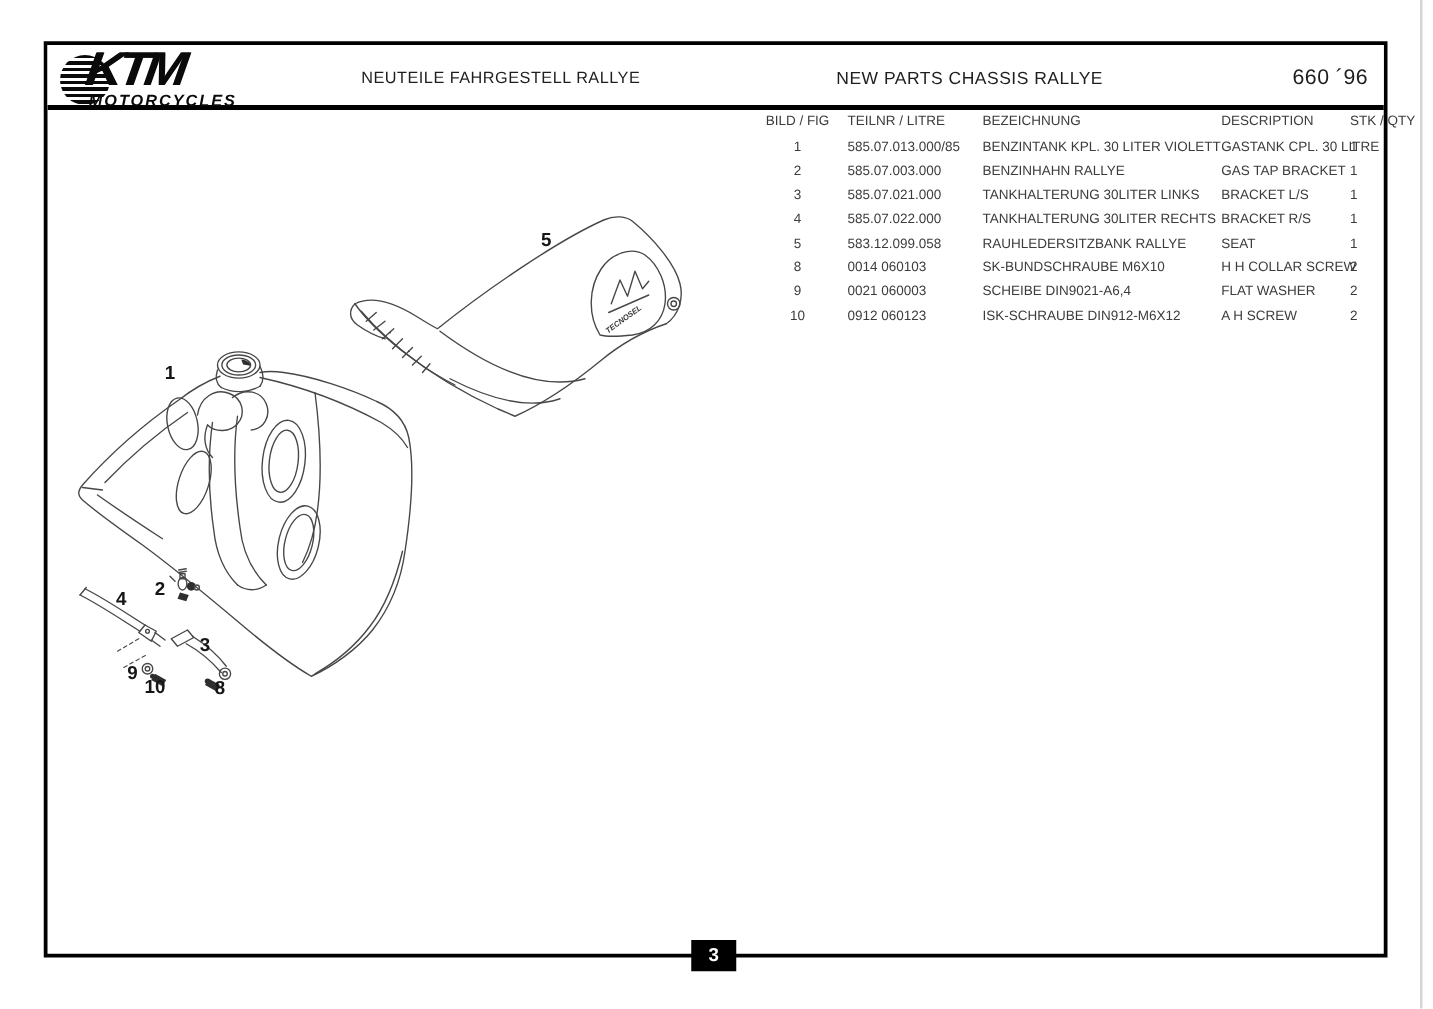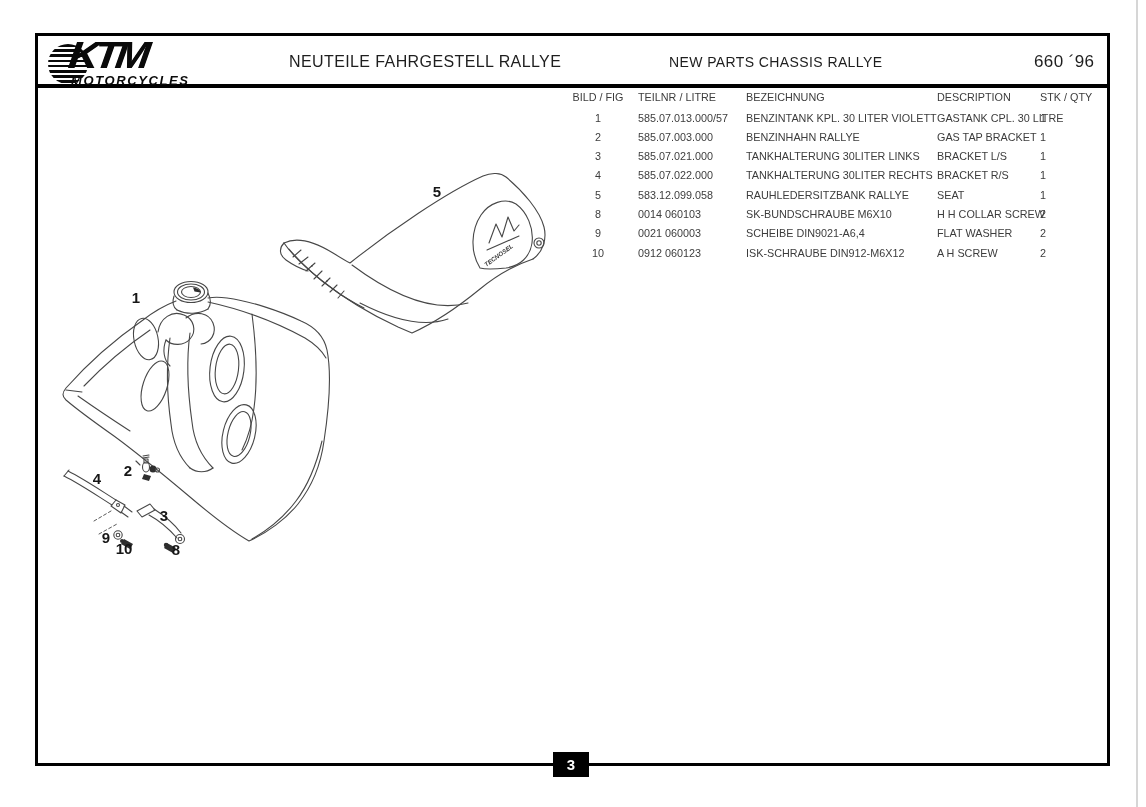--- a/index.html
+++ b/index.html
@@ -19,30 +19,30 @@
   
   .logo { position:absolute; left:10px; top:2px; width:130px; height:48px; }
   .logo-disc { position:absolute; left:0; top:6px; width:40px; height:40px; border-radius:50%;
                background:repeating-linear-gradient(180deg,#0a0a0a 0 2.6px,#fff 2.6px 5.2px); }
   .logo-brand { position:absolute; left:18px; top:-8px; font-size:41px; font-weight:bold; font-style:italic;
                 letter-spacing:-4px; color:#0a0a0a; transform:skewX(-8deg) scaleY(0.92); transform-origin:left bottom;
                 text-shadow:0.6px 0 #0a0a0a; }
   .logo-sub { position:absolute; left:23px; top:35px; font-size:13px; font-weight:bold; font-style:italic;
               letter-spacing:1.6px; color:#0a0a0a; white-space:nowrap; }
 
-  .title-de { position:absolute; left:251px; top:0; height:52px; line-height:52px; font-size:16px;
+  .title-de { position:absolute; left:251px; top:0; height:52px; line-height:52px; font-size:13px;
               letter-spacing:0.4px; color:#1e1e1e; white-space:nowrap; }
   .title-en { position:absolute; left:631px; top:0; height:52px; line-height:52px; font-size:14px;
               letter-spacing:0.4px; color:#1e1e1e; white-space:nowrap; }
   .model    { position:absolute; left:996px; top:0; height:44px; line-height:52px; font-size:17px;
               letter-spacing:0.4px; color:#1e1e1e; white-space:nowrap; }
 
   
   .ptable { position:absolute; left:576px; top:88px; width:530px; color:#3c3c3c; font-size:10.8px; }
-  .trow { position:relative; height:19.3px; }
+  .trow { position:relative; height:19.3px;margin-left:40px; }
   .trow.head { height:20.5px; }
   .cell { position:absolute; top:0; line-height:19.3px; white-space:nowrap; }
   .c0 { left:0;    width:44px; text-align:center; }
   .c1 { left:62px; }
   .c2 { left:170px; }
   .c3 { left:361px; }
   .c4 { left:464px; width:44px; text-align:left; }
   .trow.head .c0 { left:-6px; width:56px; }
 
   
@@ -84,21 +84,21 @@
     <div class="trow head">
       <span class="cell c0">BILD / FIG</span>
       <span class="cell c1">TEILNR / LITRE</span>
       <span class="cell c2">BEZEICHNUNG</span>
       <span class="cell c3">DESCRIPTION</span>
       <span class="cell c4">STK / QTY</span>
     </div>
     <div id="parts-rows">
         <div class="trow">
       <span class="cell c0">1</span>
-      <span class="cell c1">585.07.013.000/57</span>
+      <span class="cell c1">585.07.013.000/85</span>
       <span class="cell c2">BENZINTANK KPL. 30 LITER VIOLETT</span>
       <span class="cell c3">GASTANK CPL. 30 LITRE</span>
       <span class="cell c4">1</span>
     </div>
         <div class="trow">
       <span class="cell c0">2</span>
       <span class="cell c1">585.07.003.000</span>
       <span class="cell c2">BENZINHAHN RALLYE</span>
       <span class="cell c3">GAS TAP BRACKET</span>
       <span class="cell c4">1</span>

